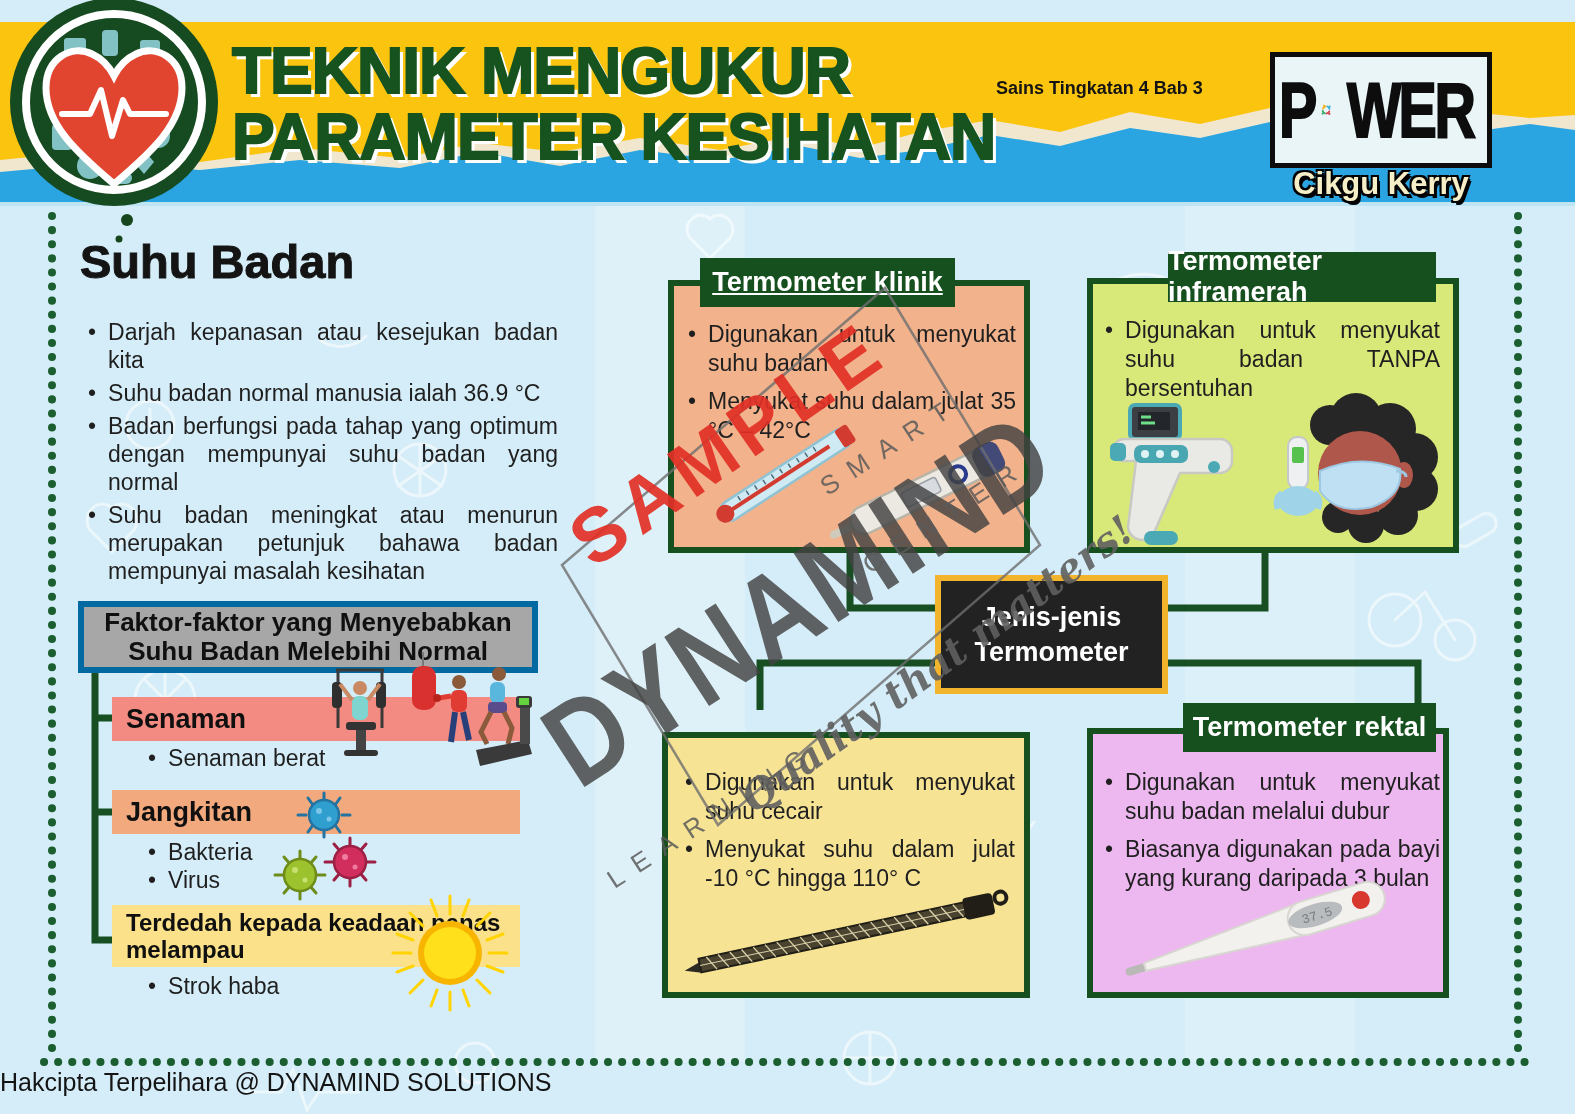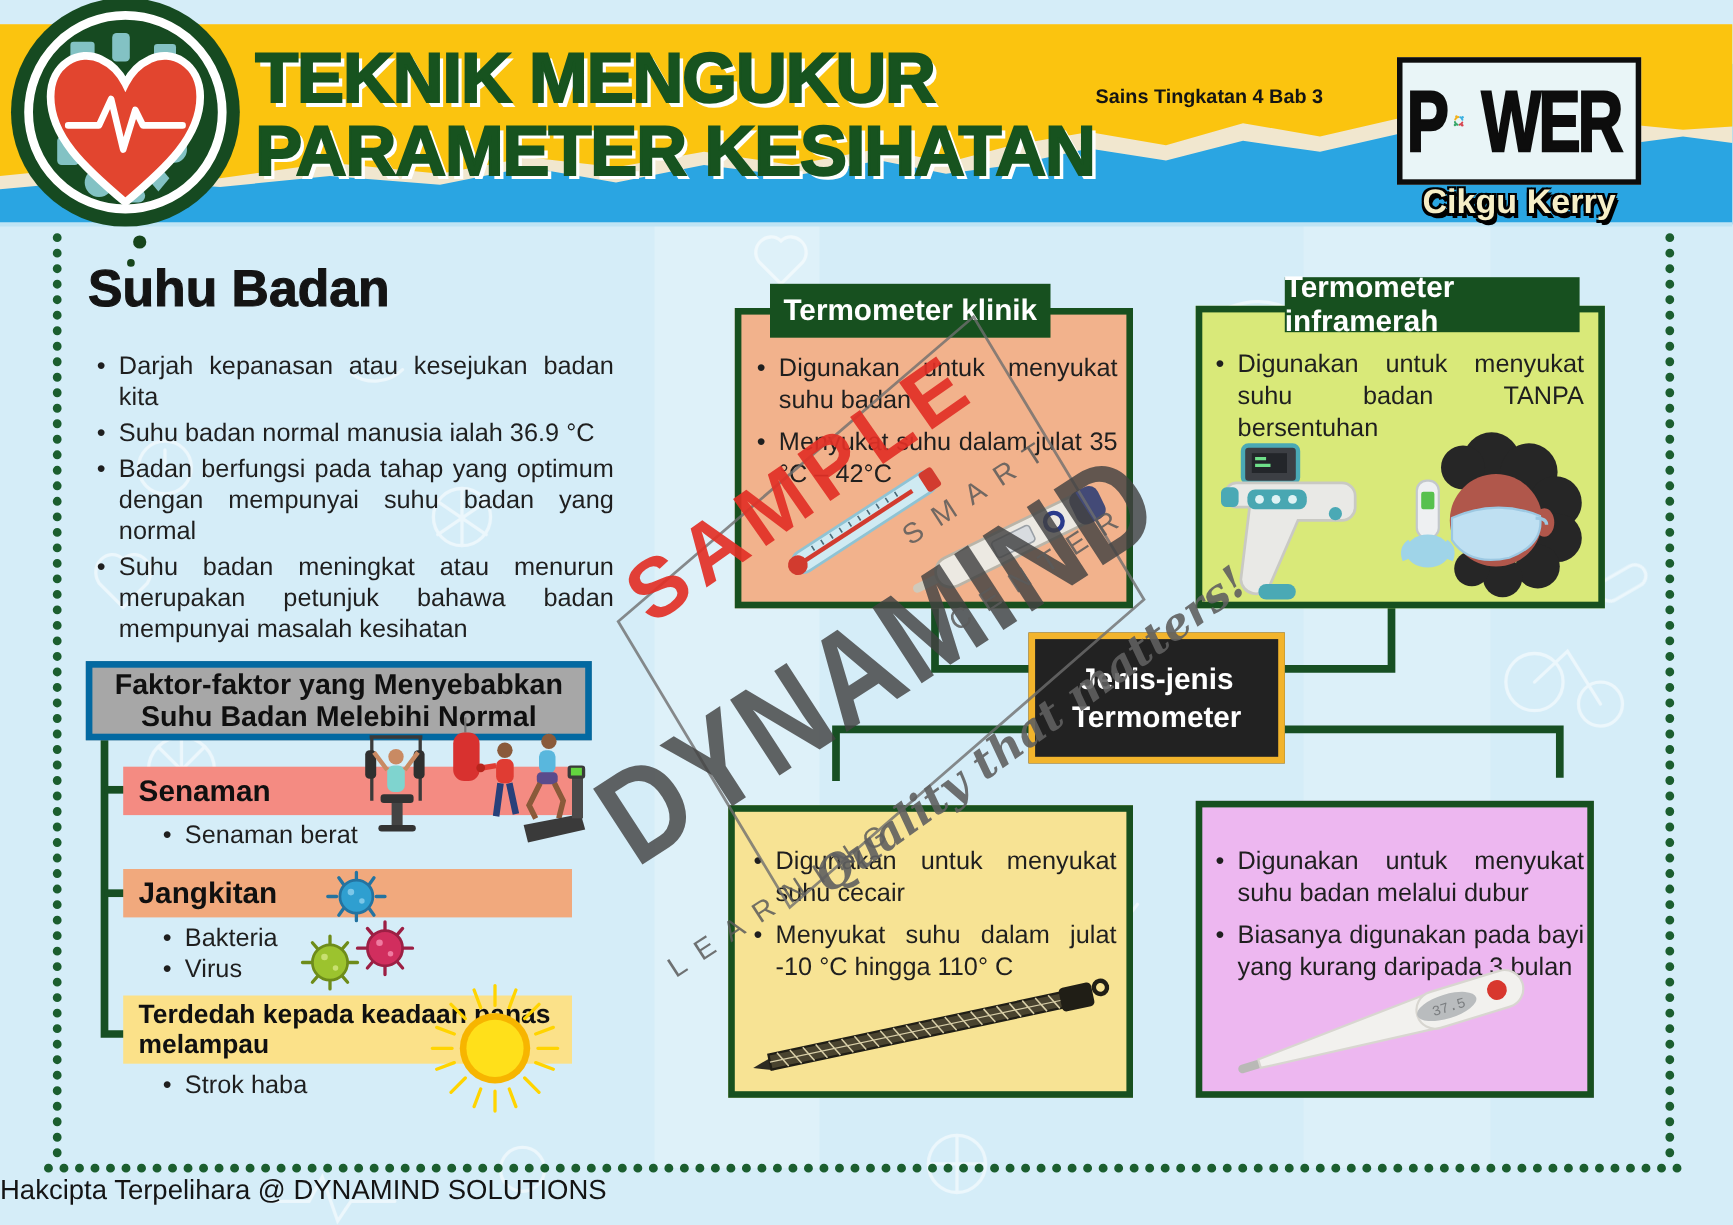--- a/index.html
+++ b/index.html
@@ -47,21 +47,21 @@
   .factor-item{font-size:23px;line-height:28px;z-index:4;}
 
   
   .tbox{position:absolute;border:6px solid #17501f;z-index:4;}
   .tbox-klinik{left:668px;top:280px;width:362px;height:273px;background:#f2b28c;}
   .tbox-infra{left:1087px;top:278px;width:372px;height:275px;background:#d9e979;}
   .tbox-makmal{left:662px;top:732px;width:368px;height:266px;background:#f7e394;}
   .tbox-rektal{left:1087px;top:728px;width:362px;height:270px;background:#edb7f0;}
   .tband{position:absolute;z-index:5;background:#17501f;color:#ffffff;display:flex;
     align-items:center;justify-content:center;font-size:27px;font-weight:900;}
-  .tband-klinik{left:700px;top:258px;width:255px;height:49px;}
+  .tband-klinik{left:700px;top:258px;width:255px;height:49px;text-decoration:underline;}
   .tband-infra{left:1168px;top:252px;width:268px;height:50px;}
   .tband-makmal{left:678px;top:706px;width:253px;height:46px;}
   .tband-rektal{left:1183px;top:703px;width:253px;height:49px;}
   .tbullets{font-size:23px;line-height:29px;}
   .tbullets .bullet{margin-bottom:9px;}
 
   .node{position:absolute;left:935px;top:575px;width:233px;height:119px;z-index:4;
     background:#222222;border:6px solid #f2b42c;color:#fff;display:flex;
     flex-direction:column;align-items:center;justify-content:center;
     font-size:27px;line-height:35px;font-weight:700;text-align:center;}
@@ -406,20 +406,21 @@
       <g stroke="#d9cfa8" stroke-width="1.4">
         <path d="M10 -7 l8 14M22 -7 l8 14M34 -7 l8 14M46 -7 l8 14M58 -7 l8 14M70 -7 l8 14M82 -7 l8 14M94 -7 l8 14M106 -7 l8 14M118 -7 l8 14M130 -7 l8 14M142 -7 l8 14M154 -7 l8 14M166 -7 l8 14M178 -7 l8 14M190 -7 l8 14M202 -7 l8 14M214 -7 l8 14M226 -7 l8 14M238 -7 l8 14M250 -7 l8 14M262 -7 l8 14"></path>
         <path d="M2 0h272" stroke-width="1"></path>
       </g>
       <rect x="272" y="-11" width="30" height="22" rx="4" fill="#201e16"></rect>
       <circle cx="310" cy="-4" r="6" fill="none" stroke="#201e16" stroke-width="4"></circle>
     </g>
   </svg>
 
   <div class="tbox tbox-rektal"></div>
+  <div class="tband tband-rektal">Termometer rektal</div>
   <div class="bullets tbullets" style="left:1105px;top:768px;width:335px">
     <div class="bullet">
         <span class="txt">Digunakan untuk menyukat suhu badan melalui dubur</span>
       </div>
     <div class="bullet">
         <span class="txt">Biasanya digunakan pada bayi yang kurang daripada 3 bulan</span>
       </div>
   </div>
   <svg class="abs" style="left:1115px;top:865px;z-index:6" width="330" height="130" viewBox="0 0 330 130">
     <g transform="translate(30,102) rotate(-17)">

